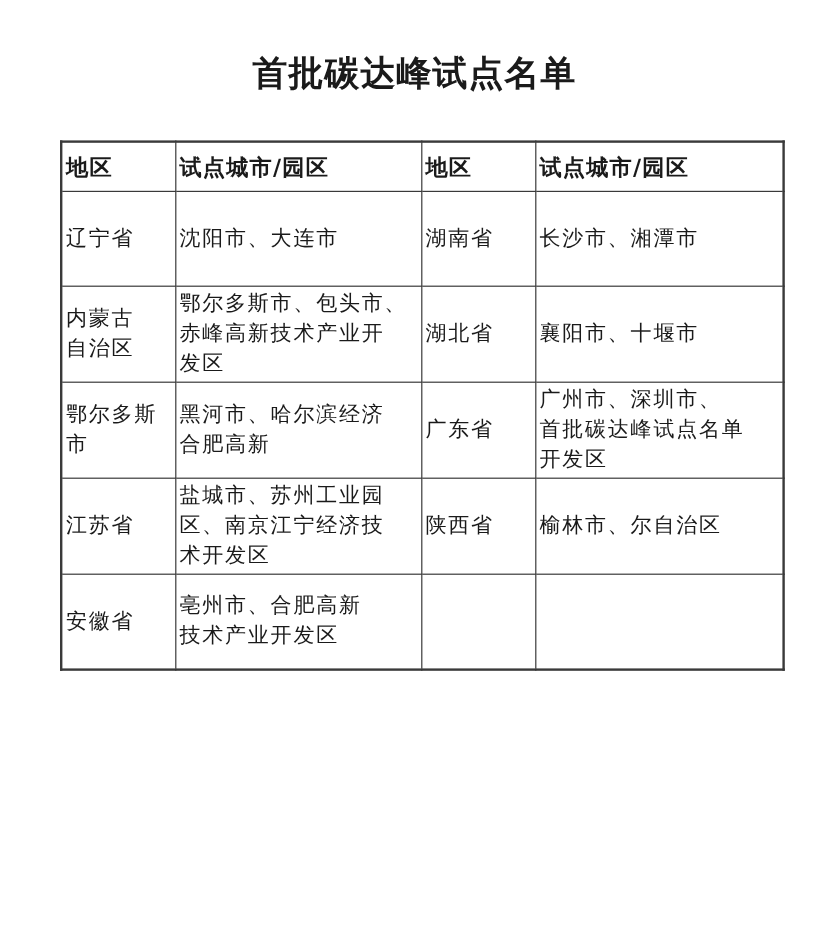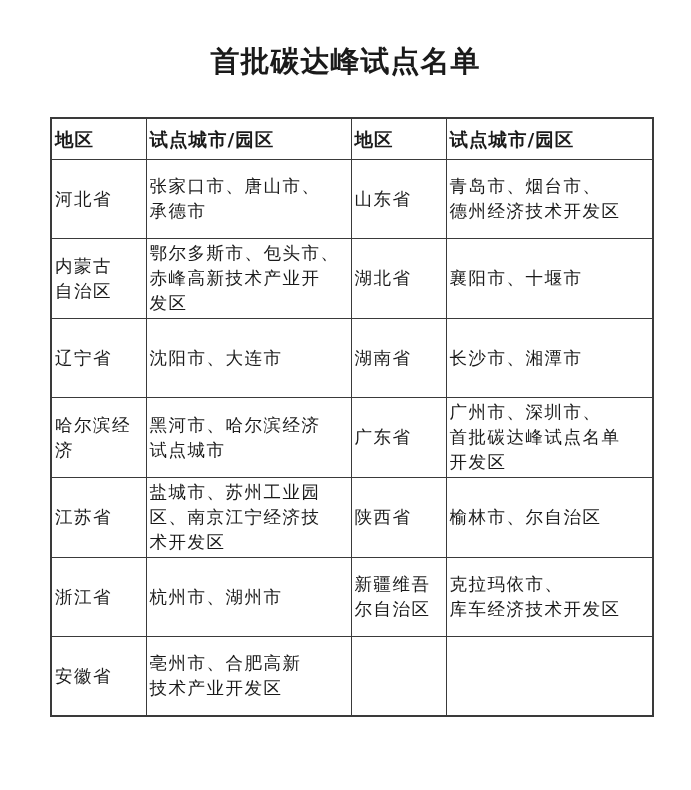--- a/index.html
+++ b/index.html
@@ -78,68 +78,52 @@
   <thead>
     <tr>
       <th>地区</th>
       <th>试点城市/园区</th>
       <th>地区</th>
       <th>试点城市/园区</th>
     </tr>
   </thead>
   <tbody>
     <tr>
-      <td>河北省</td>
-      <td>张家口市、唐山市、
-承德市</td>
-      <td>山东省</td>
-      <td>青岛市、烟台市、
-德州经济技术开发区</td>
+      <td>辽宁省</td>
+      <td>沈阳市、大连市</td>
+      <td>湖南省</td>
+      <td>长沙市、湘潭市</td>
     </tr>
     <tr>
       <td>内蒙古
 自治区</td>
       <td>鄂尔多斯市、包头市、
 赤峰高新技术产业开
 发区</td>
       <td>湖北省</td>
       <td>襄阳市、十堰市</td>
     </tr>
     <tr>
-      <td>辽宁省</td>
-      <td>沈阳市、大连市</td>
-      <td>湖南省</td>
-      <td>长沙市、湘潭市</td>
-    </tr>
-    <tr>
-      <td>哈尔滨经济</td>
+      <td>鄂尔多斯市</td>
       <td>黑河市、哈尔滨经济
-试点城市</td>
+合肥高新</td>
       <td>广东省</td>
       <td>广州市、深圳市、
 首批碳达峰试点名单
 开发区</td>
     </tr>
     <tr>
       <td>江苏省</td>
       <td>盐城市、苏州工业园
 区、南京江宁经济技
 术开发区</td>
       <td>陕西省</td>
       <td>榆林市、尔自治区</td>
     </tr>
     <tr>
-      <td>浙江省</td>
-      <td>杭州市、湖州市</td>
-      <td>新疆维吾
-尔自治区</td>
-      <td>克拉玛依市、
-库车经济技术开发区</td>
-    </tr>
-    <tr>
       <td>安徽省</td>
       <td>亳州市、合肥高新
 技术产业开发区</td>
       <td></td>
       <td></td>
     </tr>
   </tbody>
 </table>
 
 </body></html>

